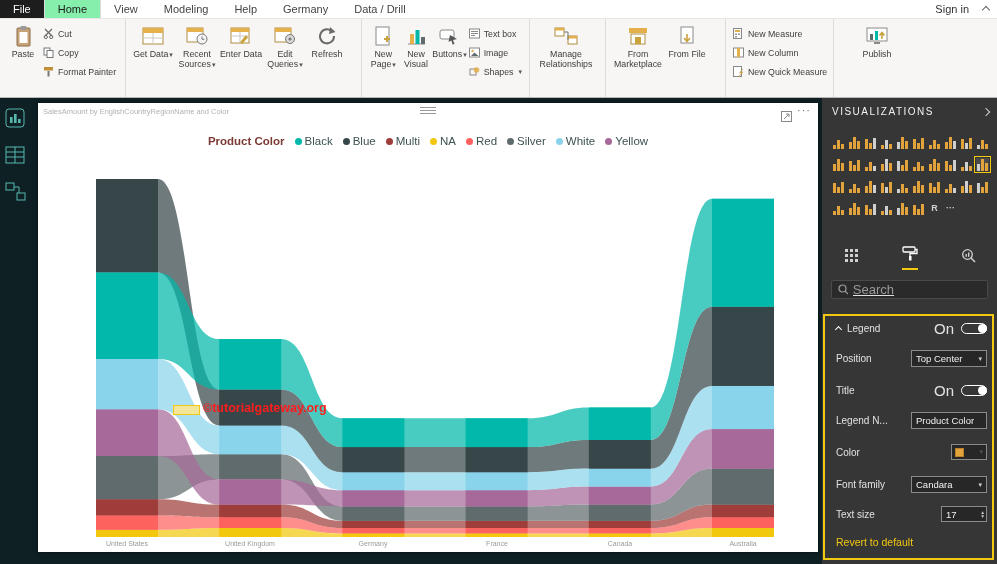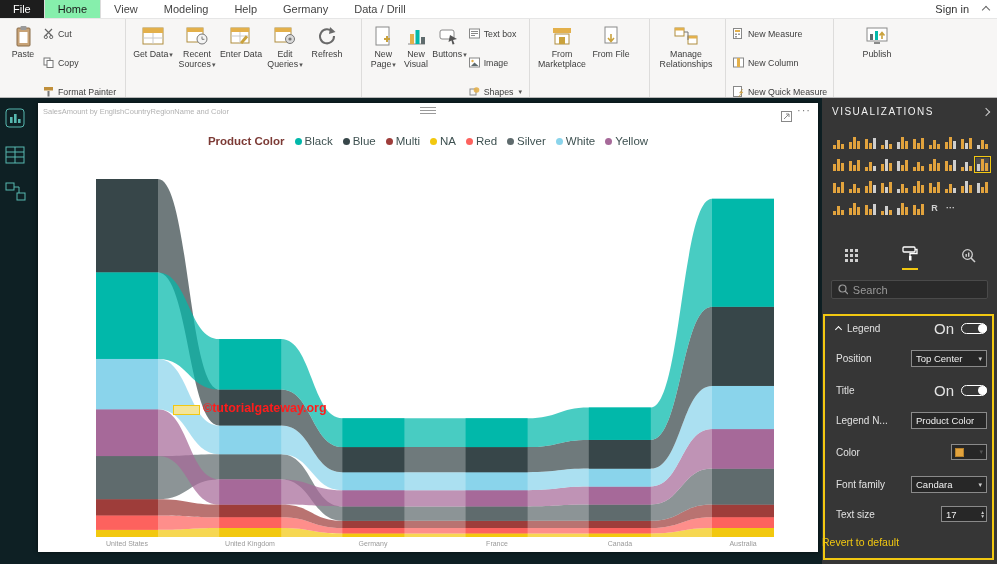--- a/index.html
+++ b/index.html
@@ -13,21 +13,21 @@
   .tab.active { background:#86efac; border-left:1px solid #dcdcdc; border-right:1px solid #dcdcdc; color:#1a1a1a; }
   .tabbar-right { margin-left:auto; display:flex; align-items:center; gap:14px; padding-right:8px; }
   .signin { font-size:11px; color:#333; }
   .chev { display:inline-block; width:6px; height:6px; border-left:1.5px solid #666; border-top:1.5px solid #666; transform:rotate(45deg); margin-top:2px;}
 
   
   .ribbon { position:absolute; top:19px; left:0; right:0; height:79px; background:#f7f6f5; display:flex; border-bottom:1px solid #b9b9b9; }
   .grp { position:relative; border-right:1px solid #dddcdb; padding:3px 5px 13px 5px; display:flex; align-items:flex-start; }
   .bigbtn { display:flex; flex-direction:column; align-items:center; width:44px; text-align:center; font-size:8.8px; color:#3c3c3c; line-height:1.12; padding-top:2px; gap:2px; cursor:default;}
   .bigbtn .bicon { width:24px; height:24px; display:flex; align-items:center; justify-content:center; }
-  .smalls { display:flex; flex-direction:column; justify-content:flex-start; gap:12px; padding-top:3px;}
+  .smalls { display:flex; flex-direction:column; justify-content:flex-start; gap:2px; padding-top:3px;}
   .smallrow { display:flex; align-items:center; gap:4px; font-size:8.8px; color:#3c3c3c; height:17px; padding:0 2px; cursor:default; white-space:nowrap;}
   .caret { font-size:7px; color:#555; margin-left:1px; }
   .lblline { display:block; }
 
   
   .main { position:absolute; top:98px; left:0; right:0; bottom:0; background:#0e2024; }
   .side-icon { position:absolute; left:5px; width:20px; height:20px; cursor:pointer; }
 
   .canvas { position:absolute; left:38px; top:5px; width:780px; height:449px; background:#ffffff; box-shadow:0 0 4px rgba(0,0,0,.6); }
   .drag-handle { position:absolute; top:2px; left:50%; transform:translateX(-50%); width:16px; }
@@ -53,38 +53,38 @@
   .chev-r { display:inline-block; width:6px; height:6px; border-right:1.5px solid #cfcfcf; border-top:1.5px solid #cfcfcf; transform:rotate(45deg); cursor:pointer;}
   #viz-grid { position:absolute; top:38px; left:10px; right:8px; display:grid; grid-template-columns:repeat(10,1fr); gap:9px 3px; }
   .viz-icon { width:13px; height:13px; display:flex; align-items:flex-end; justify-content:center; gap:1px; cursor:pointer; }
   .viz-icon span { width:3px; display:block; }
   .viz-icon.txt { display:block; color:#cfcfcf; font-size:9px; line-height:13px; text-align:center; font-weight:bold;}
   .viz-icon.sel { outline:1.5px solid #F2C811; outline-offset:1.5px; background:#4a4a4a; }
   .viz-tabs { position:absolute; top:150px; left:0; right:0; display:flex; justify-content:space-around; align-items:flex-end; height:22px;}
   .viz-tab { padding-bottom:3px; cursor:pointer; }
   .viz-tab.sel { border-bottom:2px solid #F2C811; }
   .search { position:absolute; top:182px; left:9px; right:9px; height:19px; background:#2a2a2a; border:1px solid #4a4a4a; border-radius:2px; display:flex; align-items:center; gap:5px; padding:0 6px;}
-  .search input { background:transparent; border:none; outline:none; color:#e0e0e0; font-size:11px; width:100%; font-family:"Liberation Sans",sans-serif;}
+  .search input { background:transparent; border:none; outline:none; color:#e0e0e0; font-size:13px; width:100%; font-family:"Liberation Sans",sans-serif;text-decoration:underline;}
   .search input::placeholder { color:#9a9a9a; }
 
   .hl-box { position:absolute; top:216px; left:1px; width:171px; height:246px; border:2px solid #F2C811; pointer-events:none; }
   .card-row { position:absolute; left:14px; right:10px; display:flex; align-items:center; justify-content:space-between; font-size:10px; color:#e2e2e2; }
   .chev-up { display:inline-block; width:5px; height:5px; border-left:1.5px solid #fff; border-top:1.5px solid #fff; transform:rotate(45deg); margin-right:6px; margin-top:2px;}
   .toggle { position:relative; width:26px; height:11px; border:1px solid #fff; border-radius:7px; display:inline-block; cursor:pointer;}
   .toggle::after { content:""; position:absolute; right:-1px; top:0; width:9px; height:9px; background:#fff; border-radius:50%; }
   .on-lbl { font-size:15px; color:#e2e2e2; margin-right:7px; }
   .dd { width:76px; height:17px; background:#272727; border:1px solid #8a8a8a; display:flex; align-items:center; justify-content:space-between; padding:0 4px; font-size:9.5px; color:#f0f0f0; cursor:pointer;}
   .dd .caret { color:#cfcfcf; }
   .txtbox { width:76px; height:17px; background:#272727; border:1px solid #8a8a8a; color:#f0f0f0; font-size:9.5px; padding:0 4px; font-family:"Liberation Sans",sans-serif;}
   .colordd { width:36px; height:16px; background:#272727; border:1px solid #8a8a8a; display:flex; align-items:center; justify-content:space-between; padding:0 3px; cursor:pointer;}
   .swatch { width:9px; height:9px; background:#E2A33D; border:1px solid #b5812c; }
   .spin { width:46px; height:16px; background:#272727; border:1px solid #8a8a8a; display:flex; align-items:center;}
   .spin input { width:28px; background:transparent; border:none; outline:none; color:#f0f0f0; font-size:9.5px; padding-left:4px; font-family:"Liberation Sans",sans-serif;}
   .spin .arrows { display:flex; flex-direction:column; line-height:4px; font-size:5.5px; color:#cfcfcf; margin-left:auto; padding-right:2px; cursor:pointer;}
-  .revert { position:absolute; left:0; font-size:10.5px; color:#F2C811; cursor:pointer; }
+  .revert { position:absolute; left:14px; font-size:10.5px; color:#F2C811; cursor:pointer; }
 
   .bottom-hl { position:absolute; left:173px; bottom:1px; width:27px; height:10px; background:#f3e59a; border:1.5px solid #F2C811; }
 </style>
 </head>
 <body>
 
 <div class="stage">
 
   <div class="tabbar">
     <div class="tab file">File</div>
@@ -248,54 +248,54 @@
           <svg width="11" height="11">
               <rect x="1" y="3" width="6" height="6" fill="none" stroke="#888"></rect>
               <circle cx="7.5" cy="4" r="2.8" fill="#e3b04b" opacity="0.9"></circle>
             </svg>
           <span>Shapes</span>
             <span class="caret">▾</span>
         </div>
       </div>
     </div>
 
-    <div class="grp" style="width:120px;">
-      <div class="bigbtn" style="width:54px;">
-        <span class="bicon">
-          <svg width="22" height="20">
-              <rect x="2" y="2" width="18" height="5" fill="#e3b04b"></rect>
-              <rect x="4" y="8" width="14" height="10" fill="#fff" stroke="#b08d3e"></rect>
-              <rect x="8" y="11" width="6" height="7" fill="#caa23c"></rect>
-            </svg>
-        </span>
-        <span class="lblline">From Marketplace</span>
-      </div>
-      <div class="bigbtn" style="width:44px;">
-        <span class="bicon">
-          <svg width="18" height="20">
-              <rect x="3" y="1" width="12" height="16" fill="#fff" stroke="#8a8a8a"></rect>
-              <path d="M9 8 v7 M6 12 l3 3.5 l3 -3.5" stroke="#caa23c" stroke-width="1.6" fill="none"></path>
-            </svg>
-        </span>
-        <span class="lblline">From File</span>
-      </div>
-    </div>
-
     <div class="grp" style="width:76px;">
       <div class="bigbtn" style="width:62px;">
         <span class="bicon">
           <svg width="24" height="20">
               <rect x="1" y="2" width="9" height="8" fill="#fff" stroke="#b08d3e"></rect>
               <rect x="1" y="2" width="9" height="2.5" fill="#e3b04b"></rect>
               <rect x="14" y="10" width="9" height="8" fill="#fff" stroke="#b08d3e"></rect>
               <rect x="14" y="10" width="9" height="2.5" fill="#e3b04b"></rect>
               <path d="M10 6 h4 v8" fill="none" stroke="#777"></path>
             </svg>
         </span>
         <span class="lblline">Manage Relationships</span>
+      </div>
+    </div>
+
+    <div class="grp" style="width:120px;">
+      <div class="bigbtn" style="width:54px;">
+        <span class="bicon">
+          <svg width="22" height="20">
+              <rect x="2" y="2" width="18" height="5" fill="#e3b04b"></rect>
+              <rect x="4" y="8" width="14" height="10" fill="#fff" stroke="#b08d3e"></rect>
+              <rect x="8" y="11" width="6" height="7" fill="#caa23c"></rect>
+            </svg>
+        </span>
+        <span class="lblline">From Marketplace</span>
+      </div>
+      <div class="bigbtn" style="width:44px;">
+        <span class="bicon">
+          <svg width="18" height="20">
+              <rect x="3" y="1" width="12" height="16" fill="#fff" stroke="#8a8a8a"></rect>
+              <path d="M9 8 v7 M6 12 l3 3.5 l3 -3.5" stroke="#caa23c" stroke-width="1.6" fill="none"></path>
+            </svg>
+        </span>
+        <span class="lblline">From File</span>
       </div>
     </div>
 
     <div class="grp" style="width:108px;">
       <div class="smalls">
         <div class="smallrow">
           <svg width="11" height="11">
               <rect x="0.5" y="0.5" width="8" height="10" fill="#fff" stroke="#888"></rect>
               <rect x="2" y="2" width="5" height="2" fill="#e3b04b"></rect>
               <rect x="2" y="5.5" width="2" height="1.5" fill="#999"></rect>

